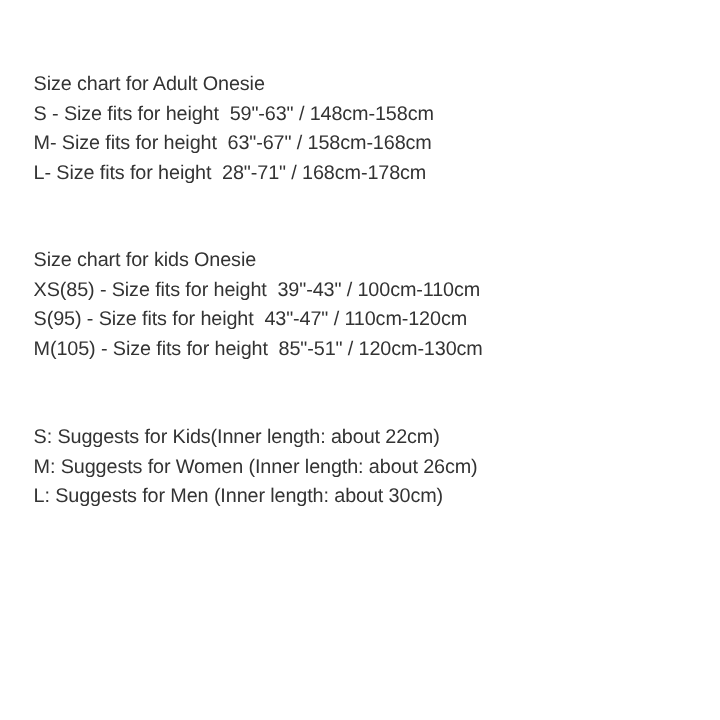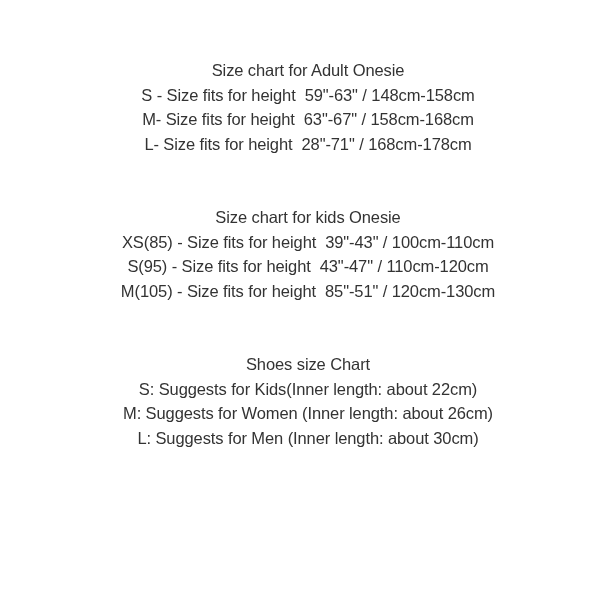--- a/index.html
+++ b/index.html
@@ -11,21 +11,20 @@
     background: #ffffff;
     overflow: hidden;
     font-family: "Liberation Sans", "DejaVu Sans", sans-serif;
     color: #333333;
   }
   .content {
     position: absolute;
     left: 28px;
     top: 58px;
     right: 12px;
-    text-align: center;
   }
   .chart-section { margin: 0; }
   .chart-section + .chart-section { margin-top: 49px; }
   .line {
     font-size: 16.5px;
     line-height: 24.5px;
     letter-spacing: -0.1px;
     white-space: pre-wrap; 
     color: #333333;
     font-weight: 400;
@@ -45,20 +44,19 @@
     </section>
 
     <section class="chart-section">
       <div class="line">Size chart for kids Onesie</div>
       <div class="line">XS(85) - Size fits for height  39"-43" / 100cm-110cm</div>
       <div class="line">S(95) - Size fits for height  43"-47" / 110cm-120cm</div>
       <div class="line">M(105) - Size fits for height  85"-51" / 120cm-130cm</div>
     </section>
 
     <section class="chart-section">
-      <div class="line">Shoes size Chart</div>
       <div class="line">S: Suggests for Kids(Inner length: about 22cm)</div>
       <div class="line">M: Suggests for Women (Inner length: about 26cm)</div>
       <div class="line">L: Suggests for Men (Inner length: about 30cm)</div>
     </section>
 
   </div>
 </div>
 
 </body></html>

